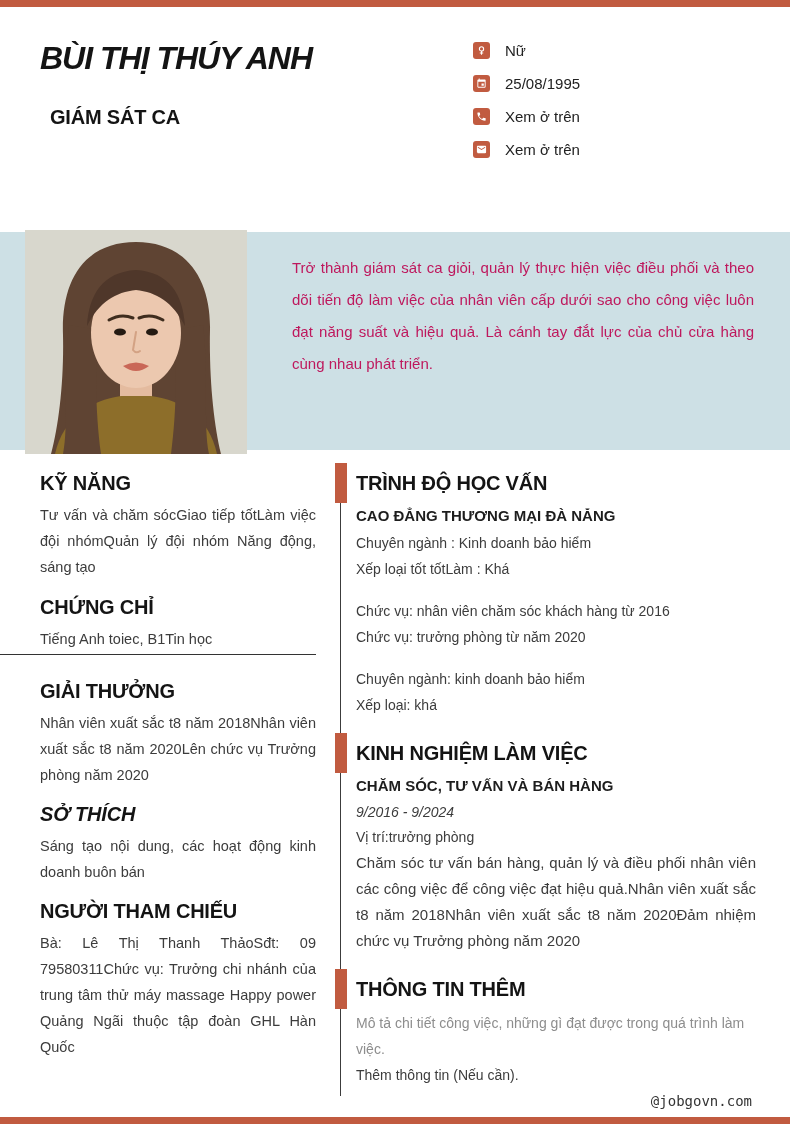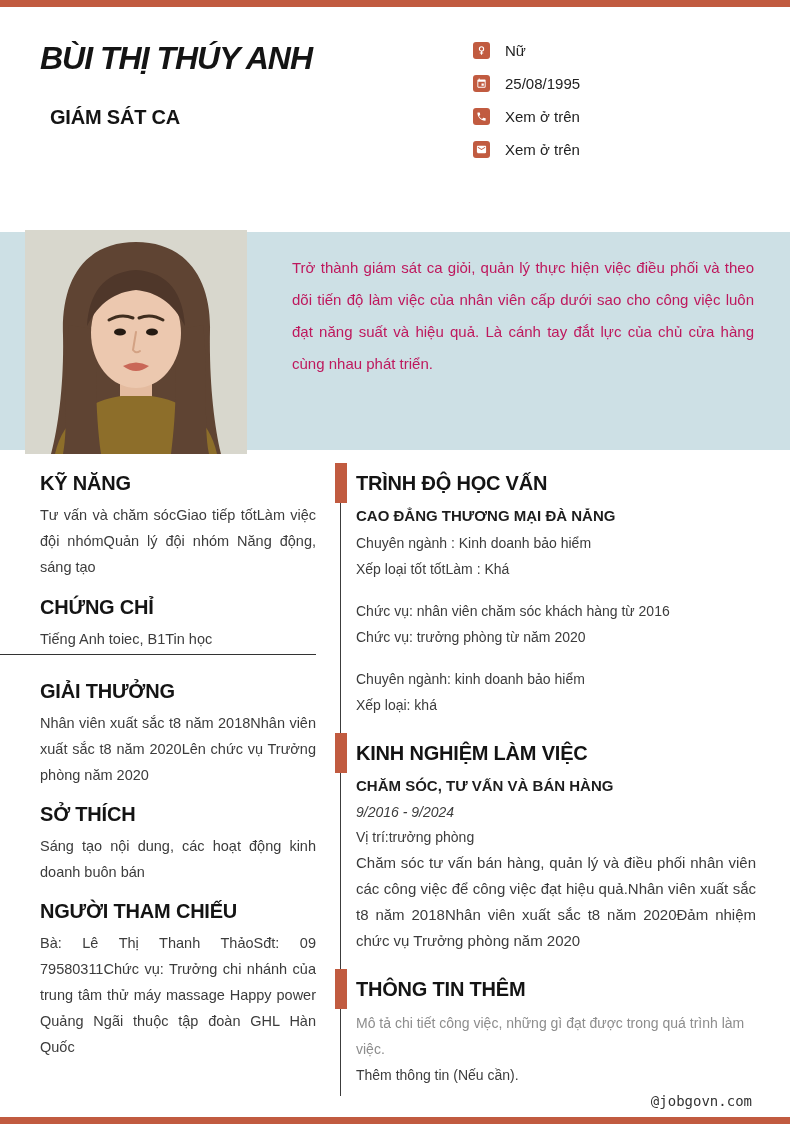--- a/index.html
+++ b/index.html
@@ -31,21 +31,21 @@
   .photo{position:absolute;top:230px;left:25px;width:222px;height:224px;overflow:hidden;}
   .photo svg{display:block;}
   .objective{position:absolute;top:252px;left:292px;width:462px;font-size:15px;line-height:32px;color:#be185d;text-align:justify;}
 
   
   .left-col{position:absolute;top:458px;left:40px;width:276px;}
   .l-heading{font-size:20px;font-weight:bold;color:var(--ink);letter-spacing:-0.2px;line-height:26px;margin-top:12px;margin-bottom:6px;}
   .l-body{font-size:14.5px;line-height:26px;color:var(--body);text-align:justify;}
   .mt-cert{margin-top:14px;}
   .mt-award{margin-top:26px;}
-  .mt-hobby{margin-top:13px;}
+  .mt-hobby{margin-top:13px;font-style:italic;}
   .mt-ref{margin-top:13px;}
   .left-rule{position:absolute;top:654px;left:0;width:316px;height:1px;background:#333;}
 
   .v-divider{position:absolute;top:470px;left:340px;width:1px;height:626px;background:#3c3c3c;}
 
   .right-col{position:absolute;top:458px;left:335px;width:421px;padding-left:21px;}
   .r-heading{position:relative;font-size:20px;font-weight:bold;color:var(--ink);letter-spacing:-0.2px;line-height:26px;margin-top:12px;margin-bottom:8px;}
   .r-heading::before{content:"";position:absolute;left:-21px;top:-7px;width:12px;height:40px;background:var(--accent);}
   .r-sub{font-size:15px;font-weight:bold;color:#1d1d1d;line-height:24px;margin-bottom:2px;}
   .r-line{font-size:14px;line-height:26px;color:var(--body);}

